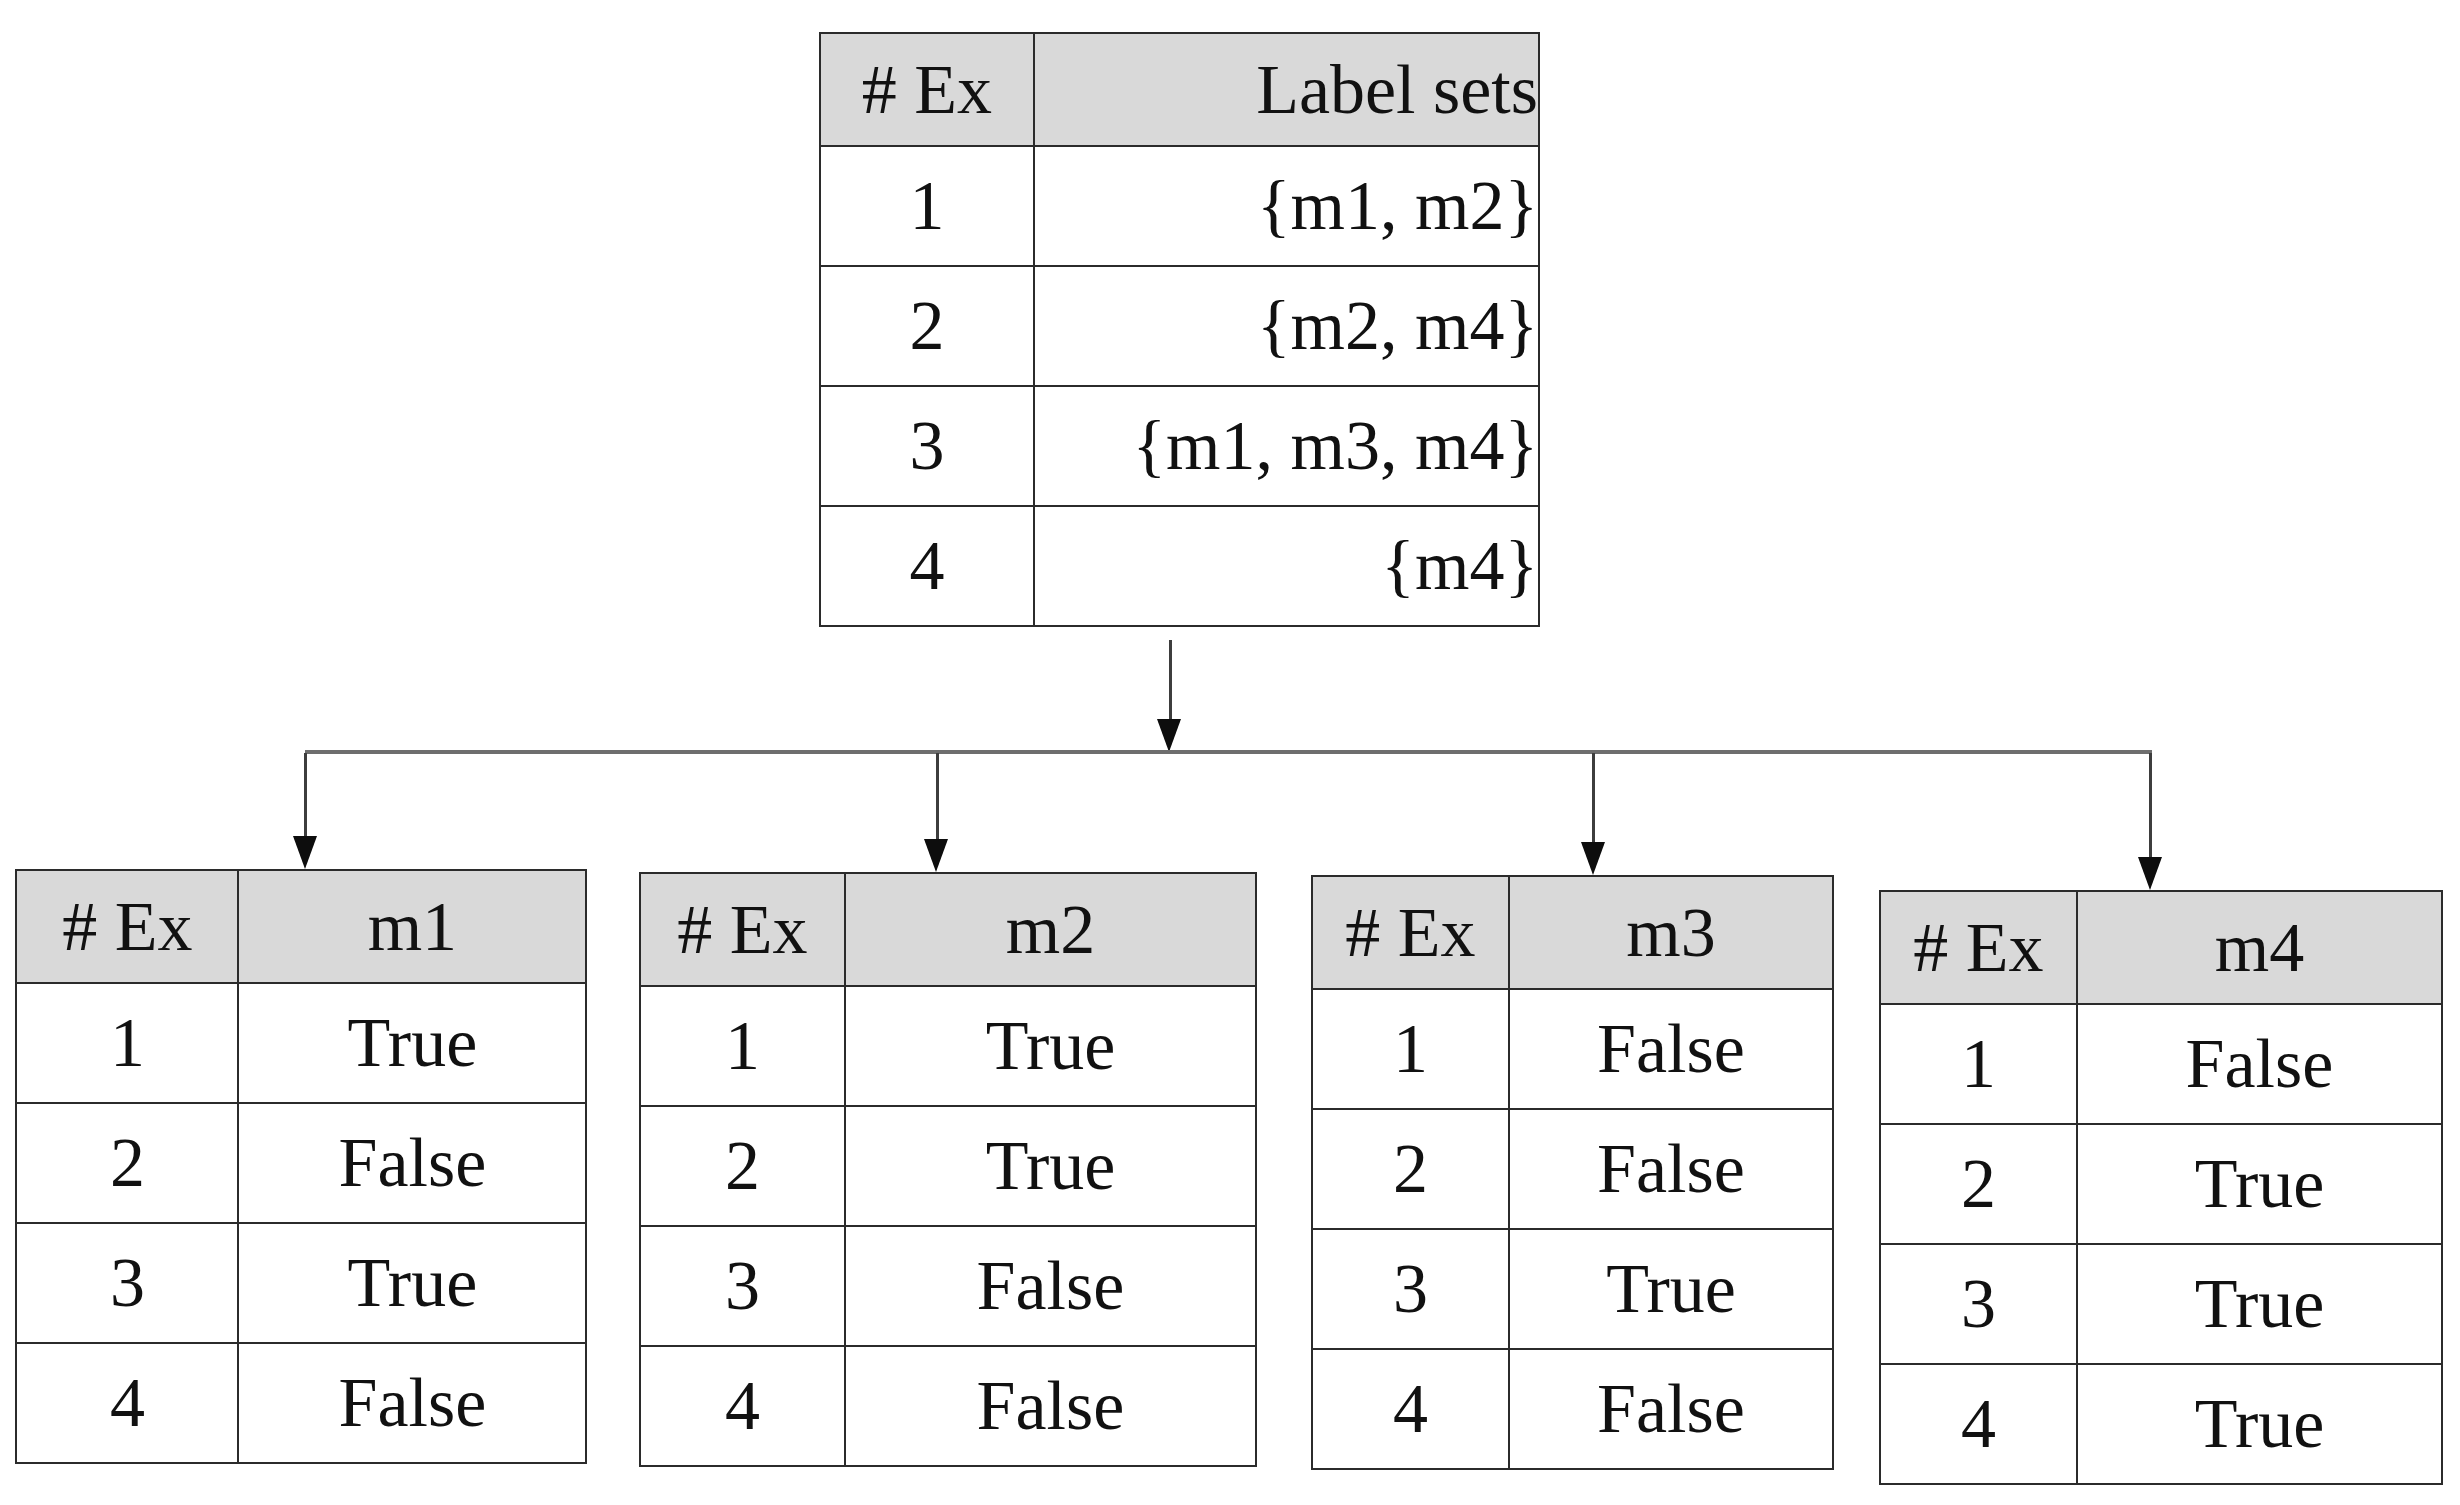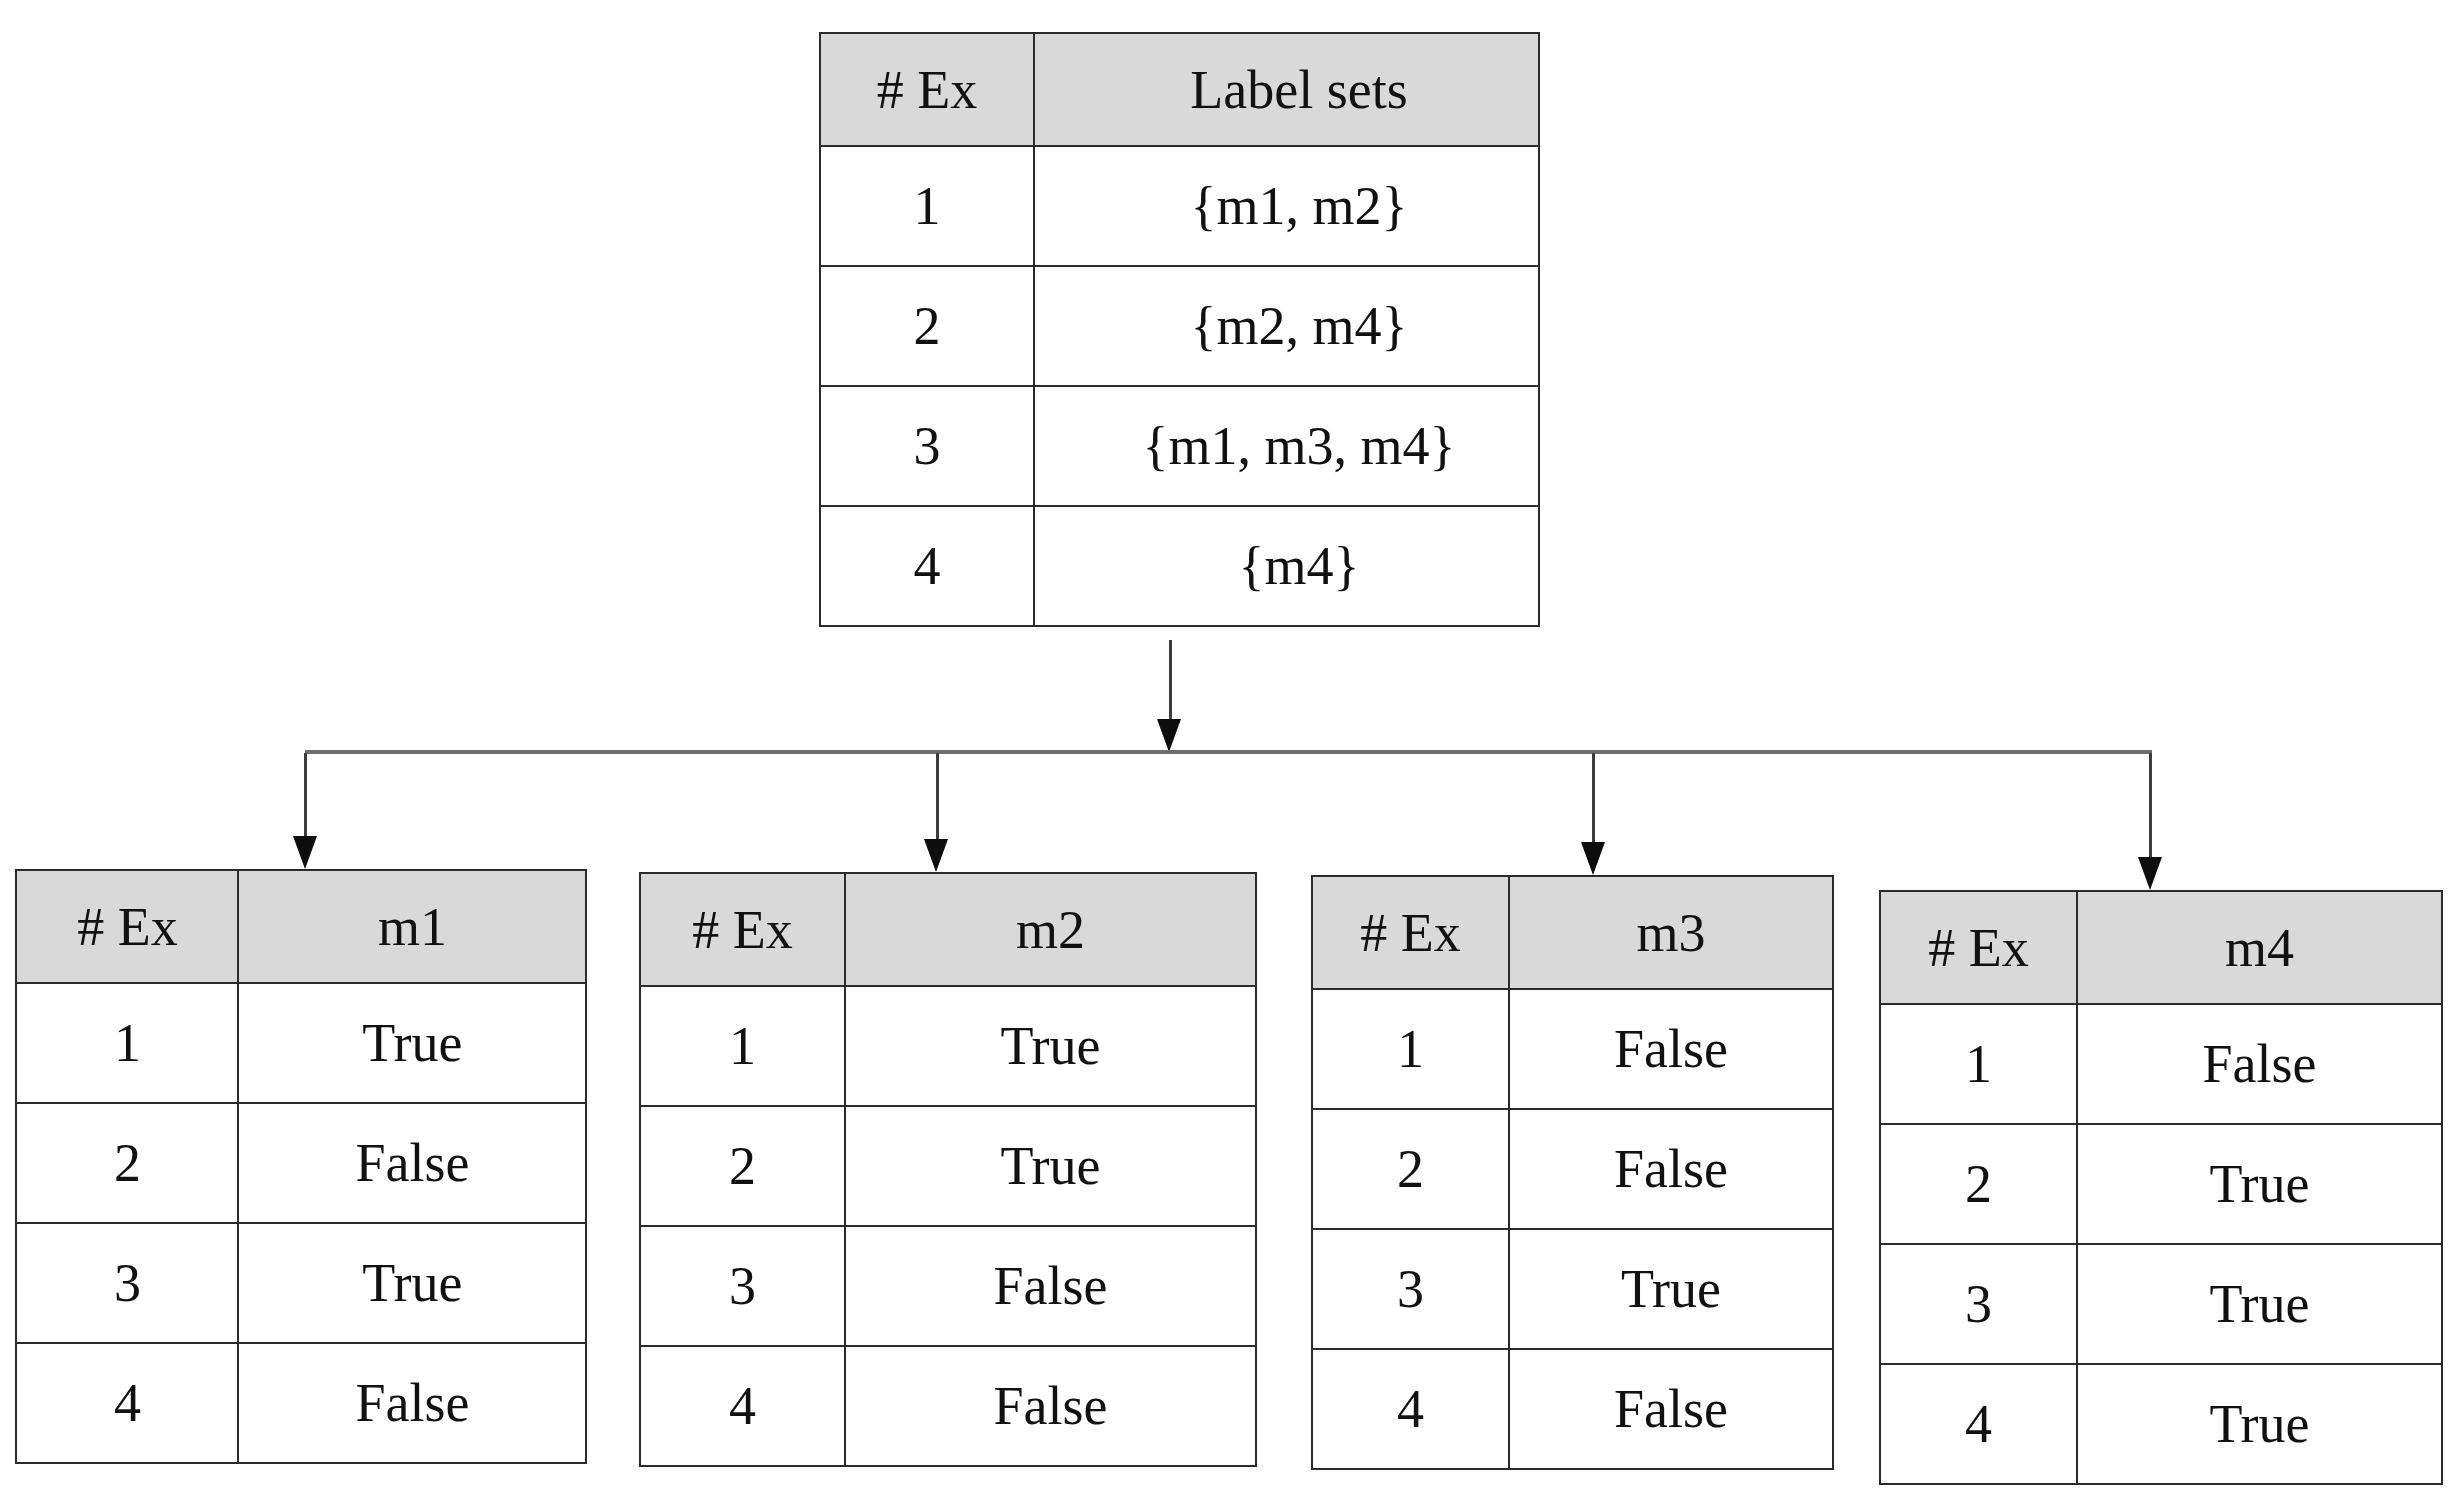--- a/index.html
+++ b/index.html
@@ -19,40 +19,40 @@
     height:1505px;
     background:var(--background);
     font-family:"Liberation Serif","DejaVu Serif",serif;
     color:var(--text);
     overflow:hidden;
   }
   table.tbl{
     position:absolute;
     border-collapse:collapse;
     table-layout:fixed;
-    font-size:54px;
+    font-size:70px;
     color:var(--text);
   }
   table.tbl th, table.tbl td{
     border:2.9px solid var(--table-border);
     padding:0;
     overflow:hidden;
     white-space:nowrap;
   }
   table.tbl th{
     background:var(--header-bg);
     font-weight:normal;
     height:111px;
   }
   table.tbl td{
     background:#ffffff;
     height:118px;
   }
   .c{text-align:center;}
-  .l{text-align:center;padding-left:25px !important;margin-top:26px;}
+  .l{text-align:right;padding-left:25px !important;margin-top:26px;}
   
   .vline{position:absolute;width:2.9px;background:var(--connector-line);}
   .hline{position:absolute;height:3.9px;background:var(--branch-line);}
   .arrow-down{
     position:absolute;width:0;height:0;
     border-left:12.6px solid transparent;
     border-right:12.6px solid transparent;
     border-top:33px solid var(--arrowhead);
   }
 </style>

